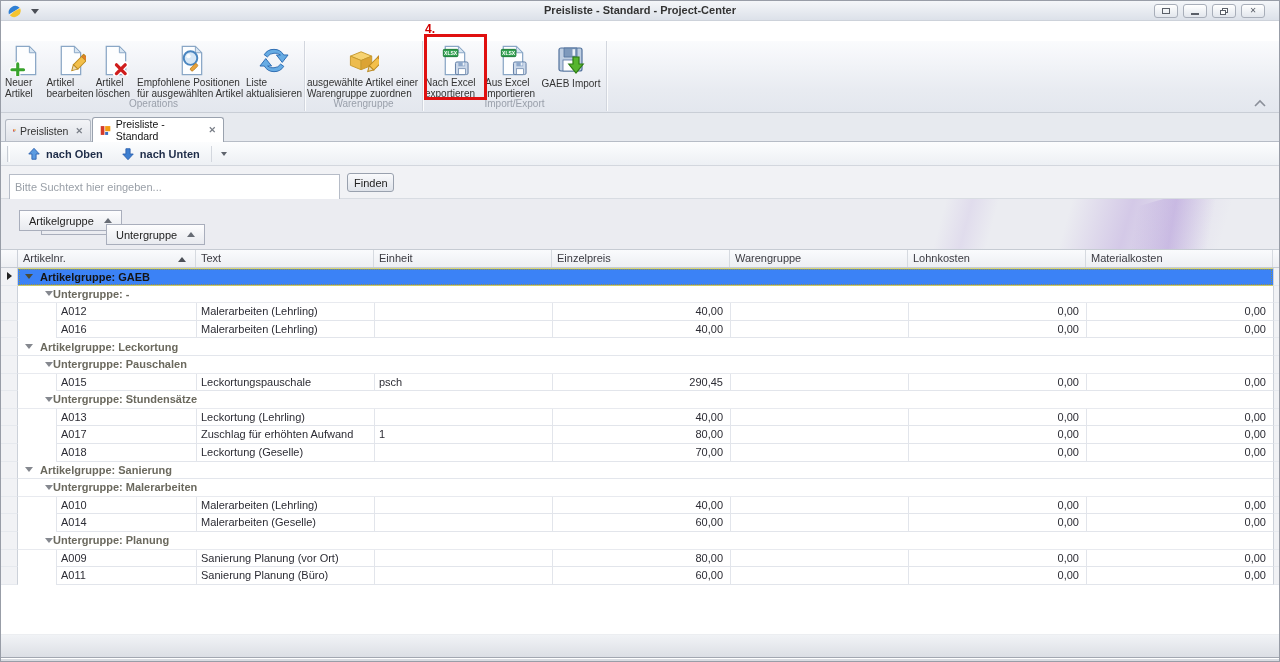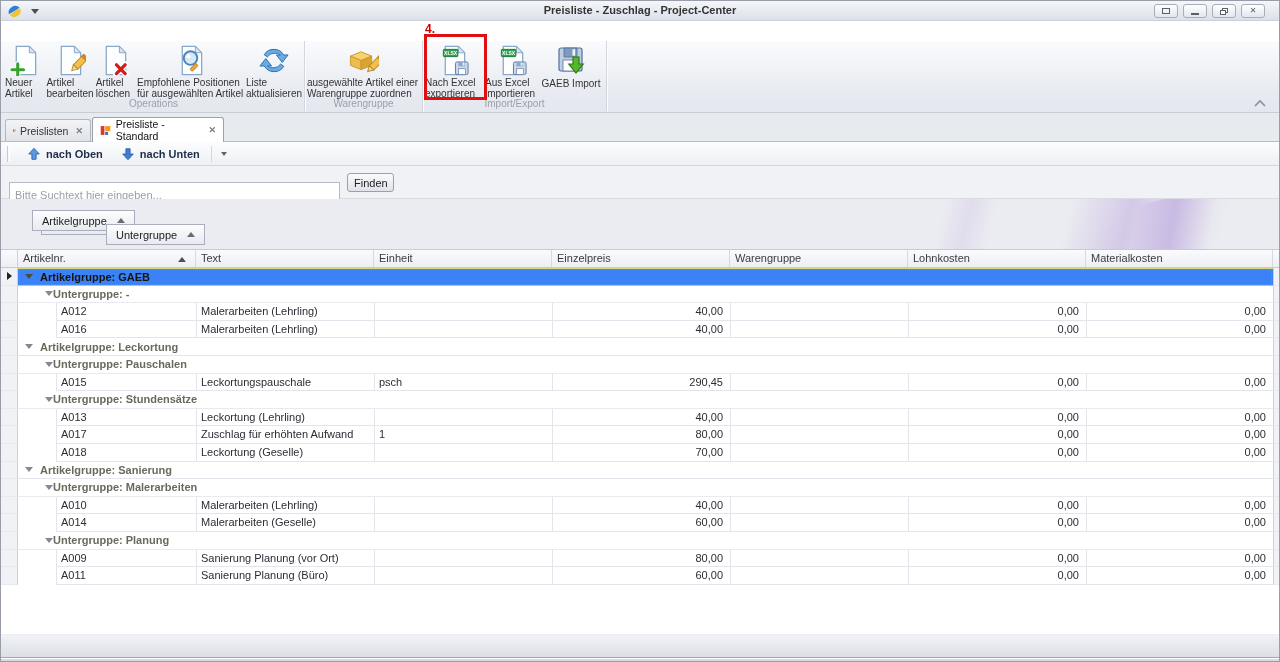--- a/index.html
+++ b/index.html
@@ -53,38 +53,38 @@
   
   #tbar{position:absolute;top:141px;left:0;right:0;height:24px;
     background:linear-gradient(#fcfdfe,#edf0f4);border-bottom:1px solid #d3d7de;display:flex;align-items:center;}
   .grip{width:3px;height:16px;border-left:1px solid #c6cbd3;border-right:1px solid #ffffff;margin:0 8px 0 6px;}
   .tb-item{display:flex;align-items:center;gap:5px;font-size:11px;font-weight:bold;color:#1e2c48;padding:0 9px;height:20px;}
   .tb-sep{width:1px;height:16px;background:#d3d7de;margin:0 2px;}
   .tb-caret{width:16px;height:19px;display:flex;align-items:center;justify-content:center;margin-left:2px;}
   .cdown{width:0;height:0;border-left:3.5px solid transparent;border-right:3.5px solid transparent;border-top:4px solid #5f646d;}
   
   #searchrow{position:absolute;top:165px;left:0;right:0;height:33px;background:#f1f2f5;border-bottom:1px solid #d8dce2;}
-  #searchinput{position:absolute;left:8px;top:16px;width:331px;height:18px;border:1px solid #b6bcc7;
+  #searchinput{position:absolute;left:8px;top:8px;width:331px;height:18px;border:1px solid #b6bcc7;
     font-size:11px;padding:12px 5px;color:#333;background:#fff;font-family:"Liberation Sans",sans-serif;}
   #searchinput::placeholder{color:#9aa0a8;}
   #findbtn{position:absolute;left:346px;top:7px;width:47px;height:19px;border:1px solid #99a1ae;border-radius:3px;
     background:linear-gradient(#f9fafc,#dfe3ea);font-size:11px;color:#222;font-family:"Liberation Sans",sans-serif;}
   
   #gpanel{position:absolute;top:198px;left:0;right:0;height:51px;background:#ebecf1;border-bottom:1px solid #c6cbd3;overflow:hidden;}
   .sw{position:absolute;pointer-events:none;}
   .sw1{right:-40px;top:-15px;width:360px;height:100px;transform:rotate(-9deg);
     background:linear-gradient(115deg,transparent 30%,rgba(158,120,208,.30) 46%,rgba(140,100,200,.10) 58%,transparent 72%);}
   .sw2{right:-5px;top:0px;width:230px;height:85px;transform:rotate(-15deg);border-radius:50%;
     background:linear-gradient(115deg,transparent 35%,rgba(150,110,205,.32) 50%,transparent 66%);}
   .sw3{right:220px;top:-5px;width:200px;height:80px;transform:rotate(-10deg);
     background:linear-gradient(115deg,transparent 40%,rgba(160,125,210,.14) 52%,transparent 64%);}
   .gbtn{position:absolute;height:21px;display:flex;align-items:center;gap:10px;padding:0 9px;
     background:linear-gradient(#fdfdfe,#e8eaef);border:1px solid #a9aebc;font-size:11px;color:#222;}
   .tri-up{width:0;height:0;border-left:4px solid transparent;border-right:4px solid transparent;border-bottom:5px solid #676c75;}
-  #gbtn1{left:18px;top:11px;margin-left:13px;}
+  #gbtn1{left:18px;top:11px;}
   #gbtn2{left:105px;top:25px;}
   #gconn{position:absolute;left:40px;top:32px;width:65px;height:4px;border-left:1px solid #a9aebc;border-bottom:1px solid #a9aebc;}
   
   #grid{position:absolute;top:249px;left:0;width:1280px;height:384px;background:#fff;font-size:11px;}
   .hrow{display:flex;height:18px;background:linear-gradient(#fafbfd,#edeff3);border-bottom:1px solid #c6cbd3;color:#3b3b42;}
   .hind{width:17px;flex:none;border-right:1px solid #ccd1d9;background:linear-gradient(#fafbfd,#edeff3);}
   .hcell{flex:none;padding:2px 0 0 5px;border-right:1px solid #d6dae0;position:relative;white-space:nowrap;overflow:hidden;}
   .hgut{width:8px;flex:none;}
   .sorta{position:absolute;right:9px;top:7px;width:0;height:0;
     border-left:4px solid transparent;border-right:4px solid transparent;border-bottom:5px solid #4d5158;}
@@ -114,21 +114,21 @@
 <body>
 
 <div id="app">
 
   <div id="titlebar">
     <svg id="appicon" viewBox="0 0 16 16">
       <path d="M2 12A7 7 0 0 1 13.5 5L9 8z" fill="#2f7fd4"></path>
       <path d="M14 5.5A6.8 6.8 0 0 1 3 13l4.5-4z" fill="#f4c430"></path>
     </svg>
     <span id="qat-caret"></span>
-    <div id="wtitle">Preisliste - Zuschlag -  Project-Center</div>
+    <div id="wtitle">Preisliste - Standard -  Project-Center</div>
     <div id="winbtns">
       <div class="wbtn">
           <span class="wb-fit"></span>
         </div>
       <div class="wbtn">
           <span class="wb-min"></span>
         </div>
       <div class="wbtn">
           <span class="wb-res">
             <i></i>

